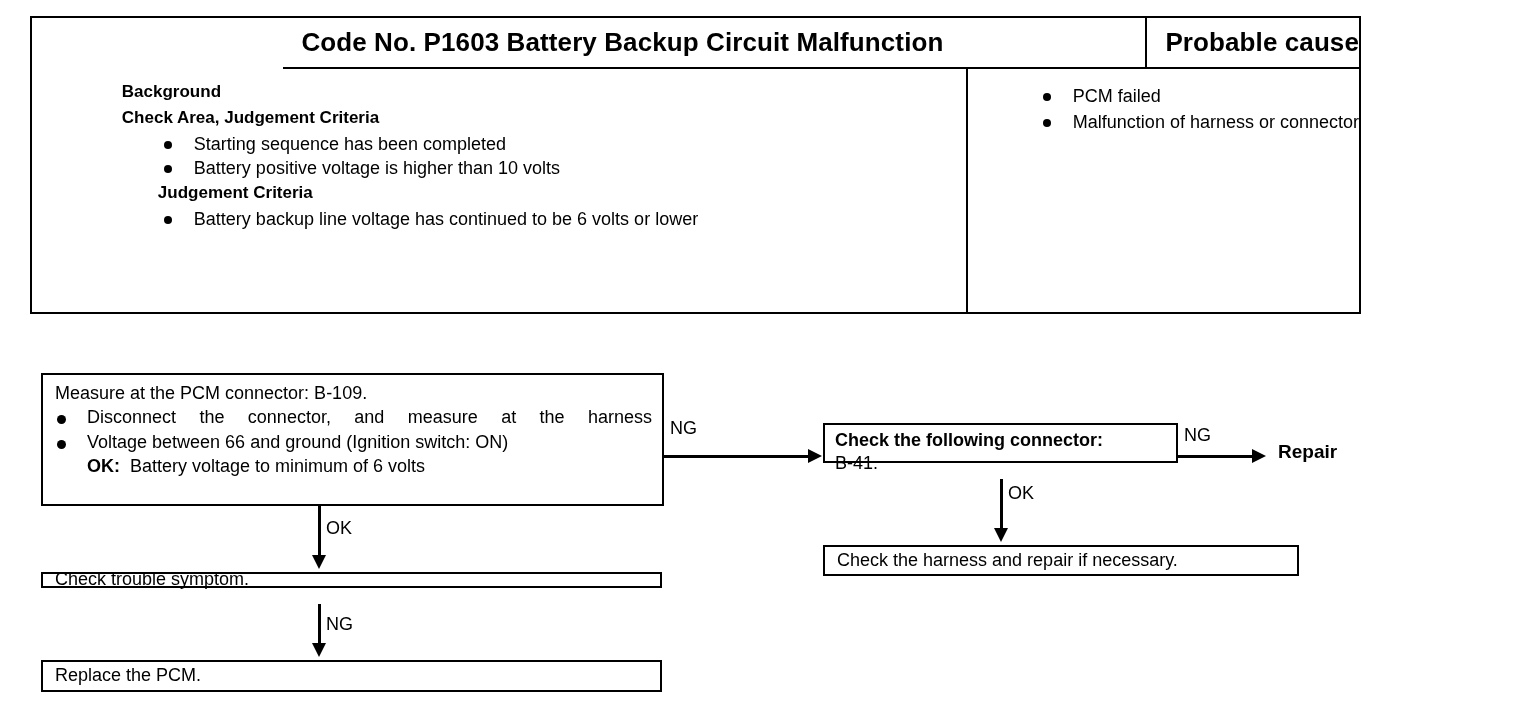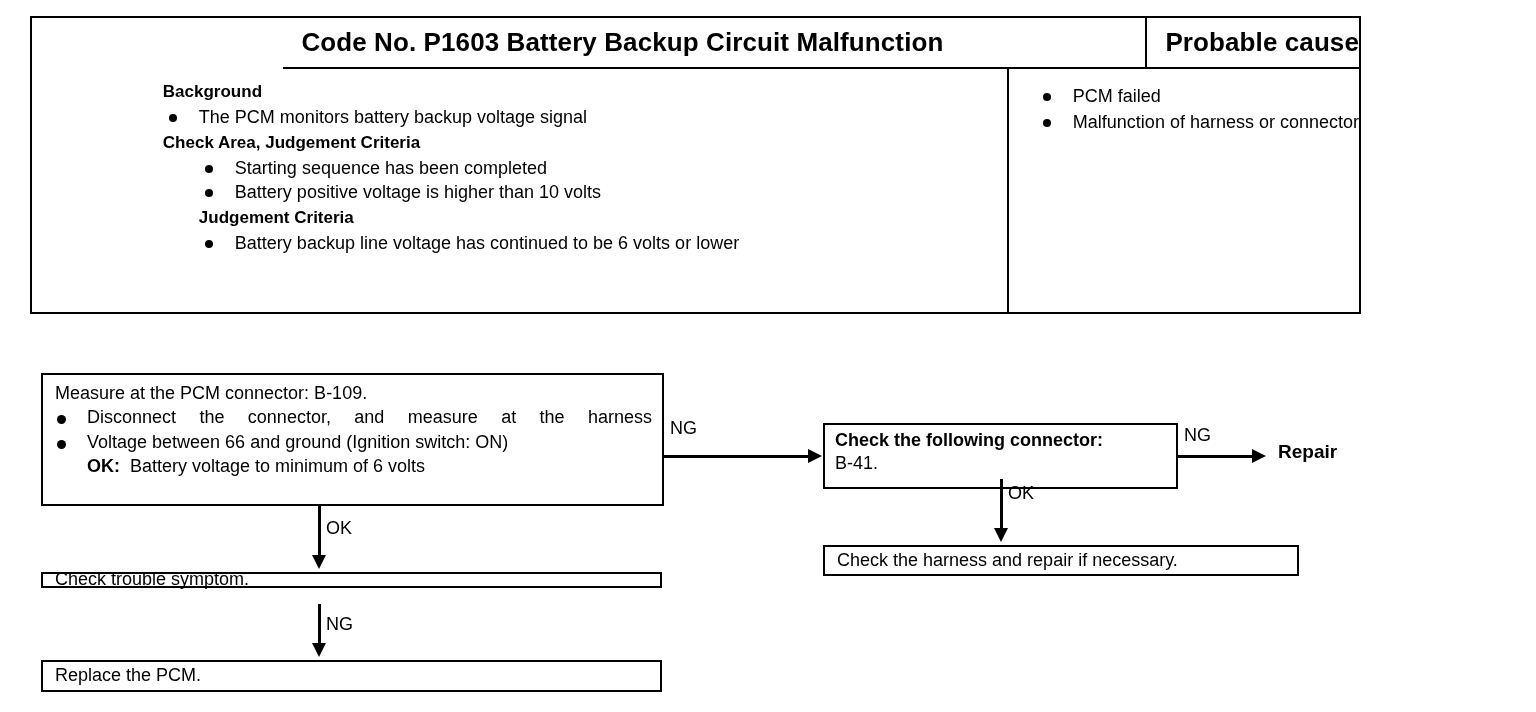--- a/index.html
+++ b/index.html
@@ -32,20 +32,21 @@
   .table-header-row {
     display: flex;
     height: 49px;
     border-bottom: 2px solid #000;
     flex: none;
   }
   .table-body-row {
     display: flex;
     flex: 1 1 auto;
     min-height: 0;
+    gap: 41px;
   }
   .col-left {
     width: 864px;
     flex: none;
     border-right: 2px solid #000;
     box-sizing: border-box;
     position: relative;
   }
   .col-right {
     flex: 1 1 auto;
@@ -177,21 +178,21 @@
     white-space: nowrap;
   }
   .okline b { font-weight: bold; }
   .okline .gap { display: inline-block; width: 10px; }
 
   
   #box-connector {
     left: 823px;
     top: 423px;
     width: 355px;
-    height: 66px;
+    height: 40px;
     padding: 4px 8px 0 10px;
   }
   #box-connector .l1 {
     font-size: 18px;
     font-weight: bold;
     line-height: 1.28;
     white-space: nowrap;
   }
   #box-connector .l2 {
     font-size: 18px;
@@ -281,23 +282,20 @@
     <div class="col-right hdr-cell">
       <span class="hdr-text">Probable cause</span>
     </div>
   </div>
 
   <div class="table-body-row">
 
     <div class="col-left">
       <div class="cell-body">
         <p class="sec-title">Background</p>
-        <ul class="bul indent-0">
-          <li>The PCM monitors battery backup voltage signal</li>
-        </ul>
         <p class="sec-title">Check Area, Judgement Criteria</p>
         <ul class="bul indent-1">
           <li>Starting sequence has been completed</li>
           <li>Battery positive voltage is higher than 10 volts</li>
         </ul>
         <p class="sub-title">Judgement Criteria</p>
         <ul class="bul indent-1">
           <li>Battery backup line voltage has continued to be 6 volts or lower</li>
         </ul>
       </div>

